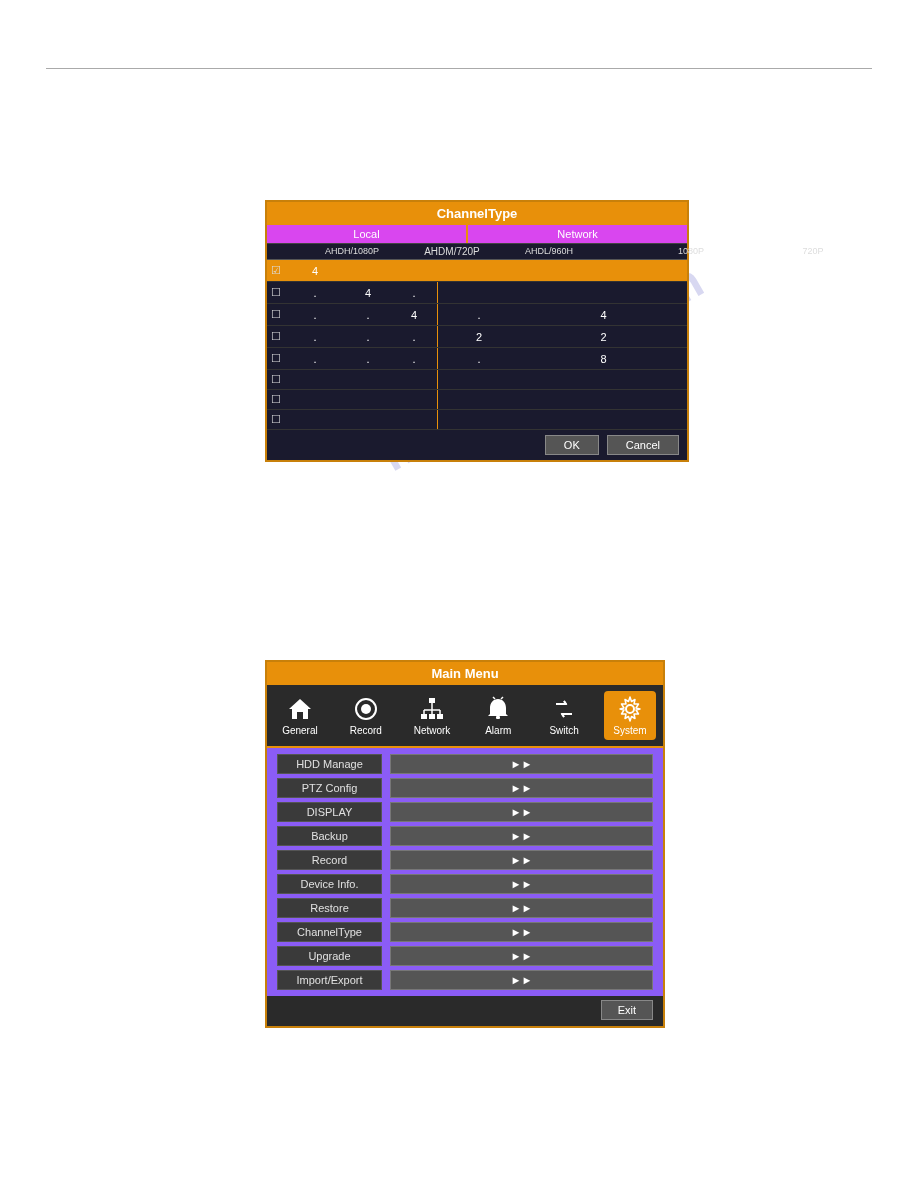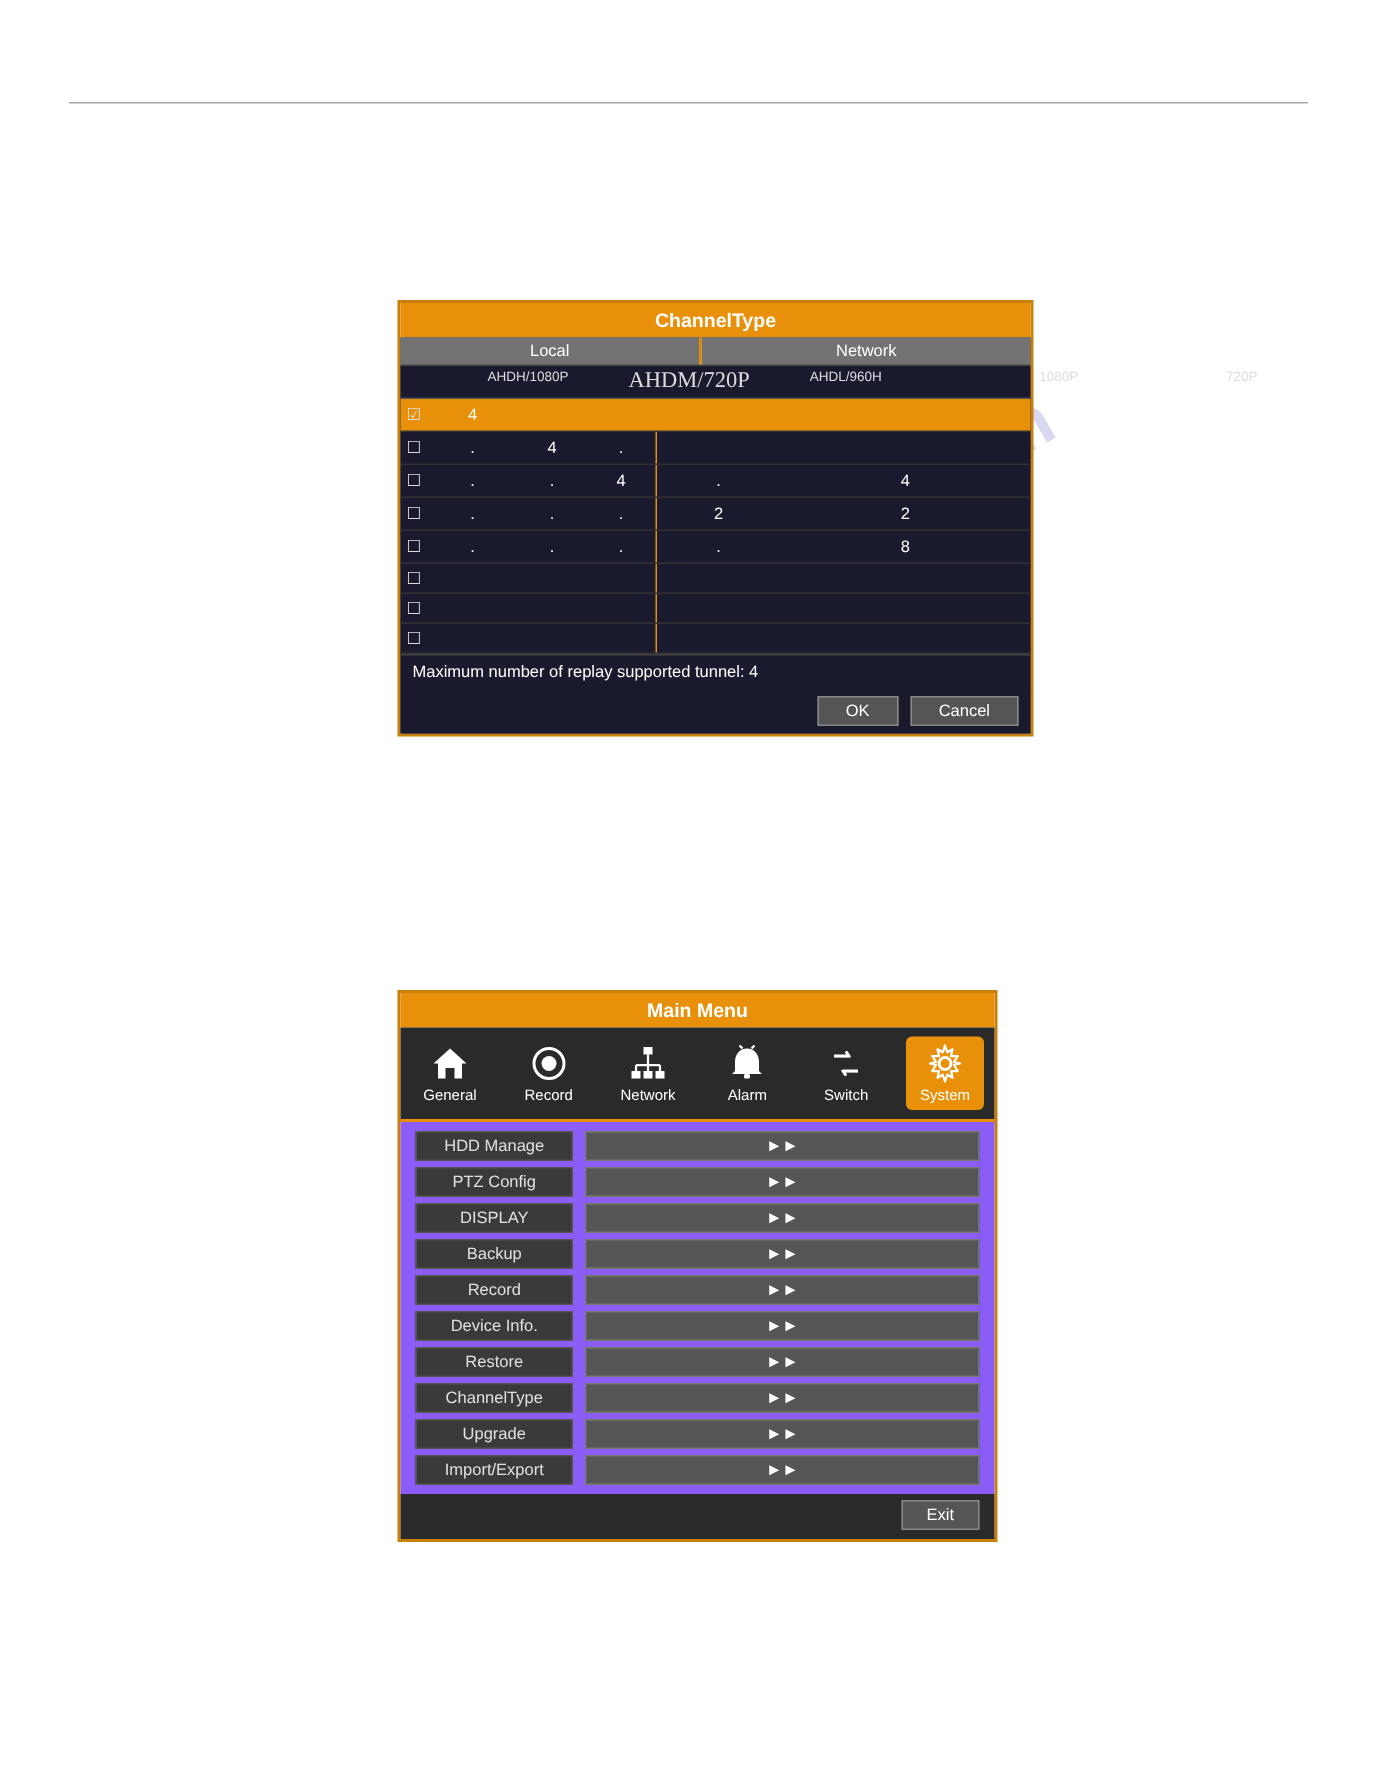--- a/index.html
+++ b/index.html
@@ -41,21 +41,21 @@
       font-weight: bold;
     }
 
     .dialog1-body {
       background: #1a1a2e;
       color: #fff;
     }
 
     .dialog1-headers {
       display: flex;
-      background: #737373;
+      background: #d946ef;
       border-bottom: 1px solid #444;
     }
 
     .header-local {
       flex: 0 0 200px;
       text-align: center;
       padding: 3px 0;
       border-right: 1px solid #e8900a;
       font-size: 11px;
     }
@@ -322,21 +322,21 @@
 
     <div class="dialog1-headers">
       <div class="header-local">Local</div>
       <div class="sep-v"></div>
       <div class="header-network">Network</div>
     </div>
 
     <div class="dialog1-subheaders">
       <div style="flex:0 0 18px;"></div>
       <div class="subhdr" style="flex:0 0 66px;font-size:9px;">AHDH/1080P</div>
-      <div class="subhdr" style="flex:0 0 66px;font-size:15px;font-family:Liberation Serif, serif;">AHDM/720P</div>
+      <div class="subhdr" style="flex:0 0 66px;font-size:10px;">AHDM/720P</div>
       <div class="subhdr" style="flex:0 0 60px;font-size:9px;">AHDL/960H</div>
       <div class="sep-v" style="height:auto;"></div>
       <div class="subhdr-network" style="font-size:9px;">1080P</div>
       <div class="subhdr-network" style="font-size:9px;">720P</div>
     </div>
 
     <div class="dialog1-rows">
 
       <div class="d1-row selected">
         <div class="d1-checkbox">☑</div>
@@ -413,21 +413,20 @@
         <div class="d1-cell"></div>
         <div class="d1-cell-sm"></div>
         <div class="d1-cell-sm"></div>
         <div class="d1-net-sep"></div>
         <div class="d1-net-cell"></div>
         <div class="d1-net-cell2"></div>
       </div>
 
     </div>
 
-    <div class="dialog1-footer-text">Maximum number of replay supported tunnel: 4</div>
 
     <div class="dialog1-buttons">
       <button class="btn-ok">OK</button>
       <button class="btn-cancel">Cancel</button>
     </div>
 
   </div>
 </div>
 
 <div class="watermark watermark2">manualslib.com</div>

